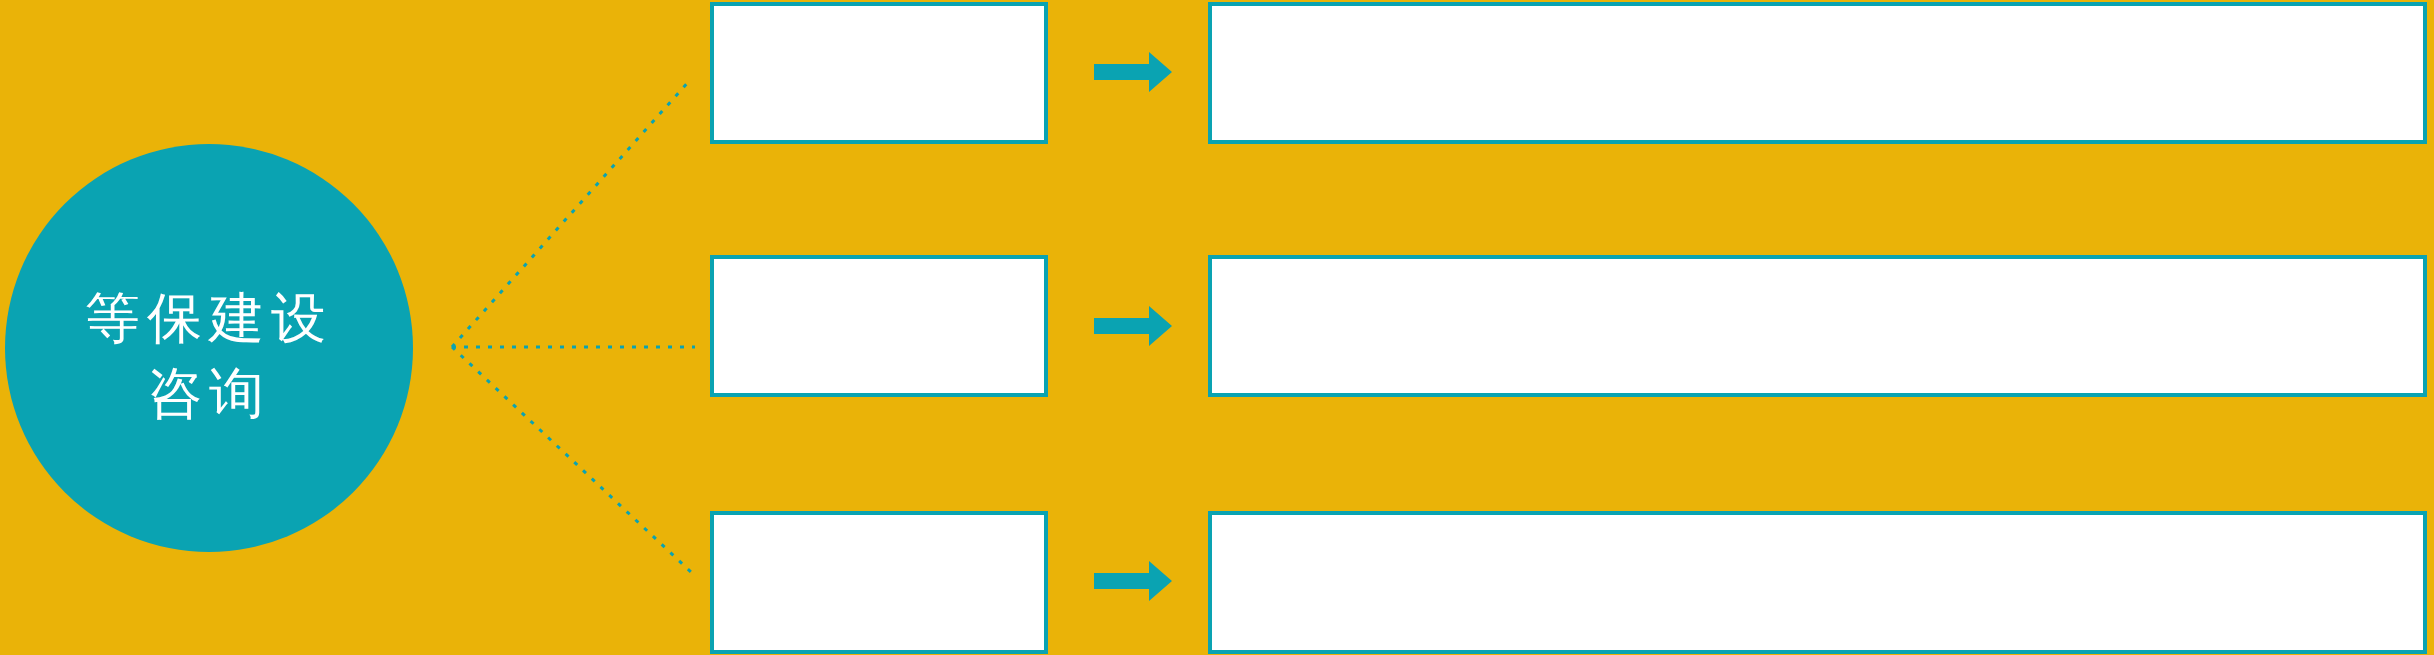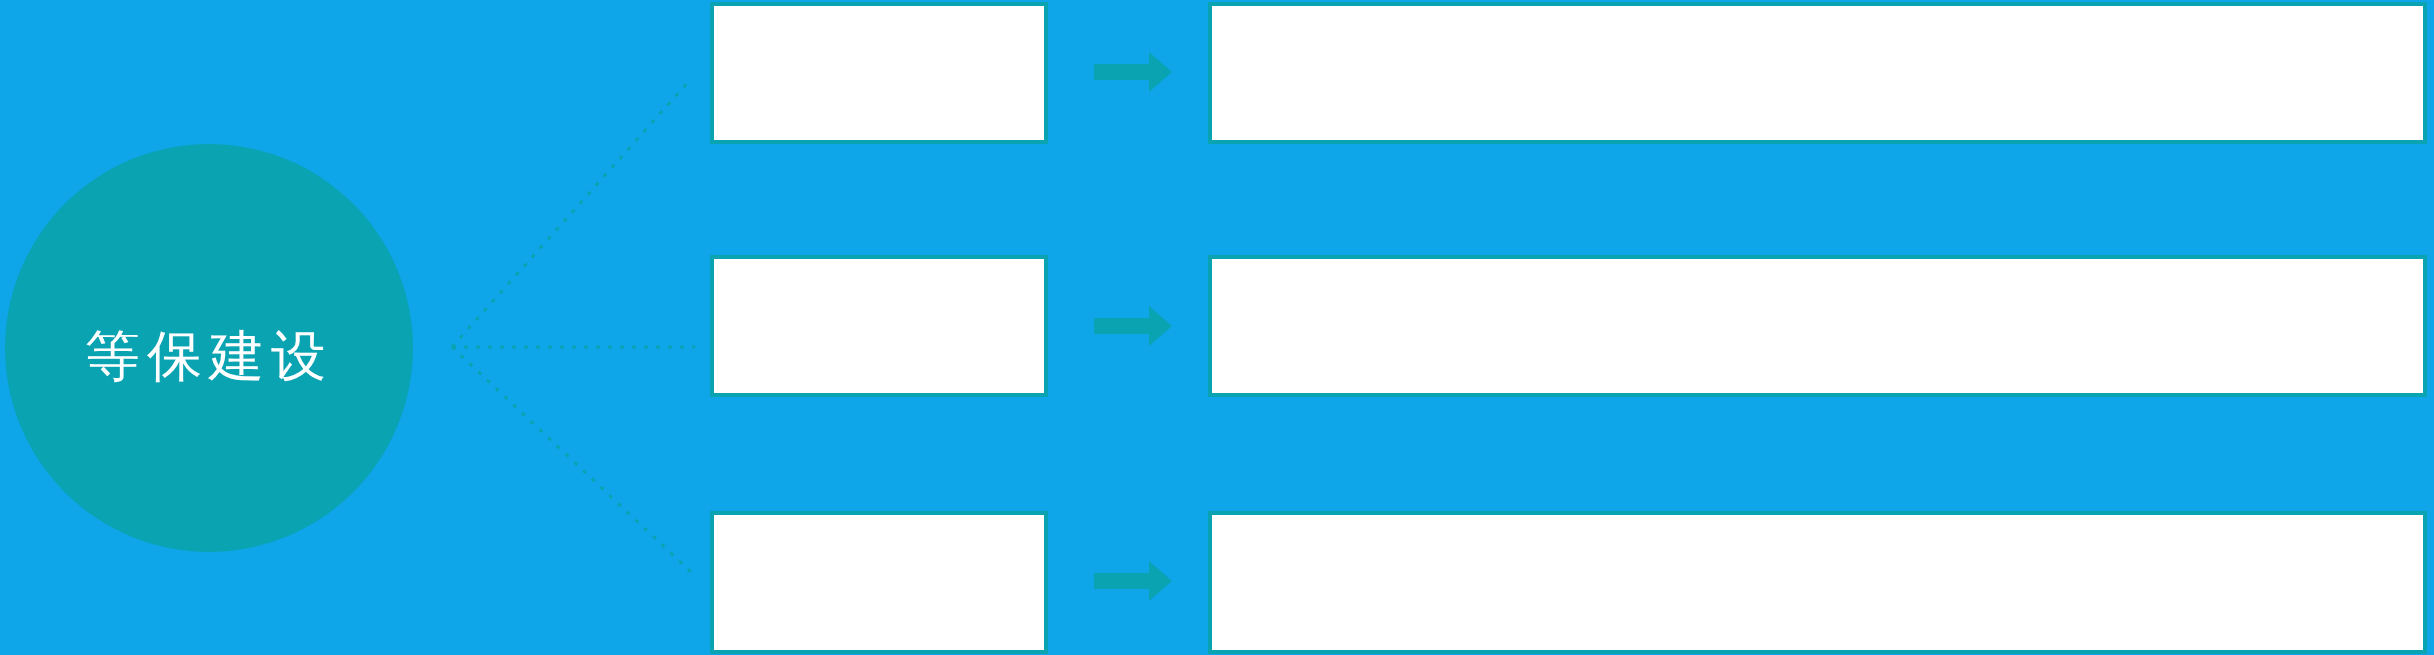--- a/index.html
+++ b/index.html
@@ -5,21 +5,21 @@
   html, body {
     margin: 0;
     padding: 0;
     background: #ffffff;
     font-family: "Liberation Sans", sans-serif;
   }
   .canvas {
     position: relative;
     width: 2434px;
     height: 655px;
-    background: #0ea5e9;
+    background: #eab308;
     overflow: hidden;
   }
   
   .topic-circle {
     position: absolute;
     left: 5px;
     top: 144px;
     width: 408px;
     height: 408px;
     border-radius: 50%;
@@ -100,20 +100,21 @@
   .row3-arrow{ top: 561px; }
 </style>
 </head>
 <body>
 
 <div class="canvas">
 
   <div class="topic-circle">
     <div class="topic-circle-label">
       <span>等保建设</span><br>
+      <span>咨询</span>
     </div>
   </div>
 
   <svg class="connectors" viewBox="0 0 2434 655">
     <line x1="452" y1="347" x2="690" y2="80"></line>
     <line x1="452" y1="347" x2="695" y2="347"></line>
     <line x1="452" y1="347" x2="692" y2="573"></line>
   </svg>
 
   <div class="category-box row1-box">

